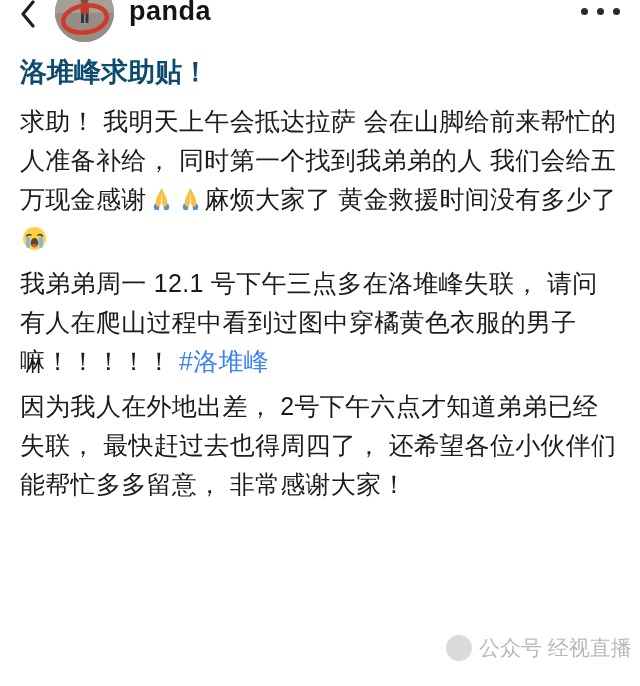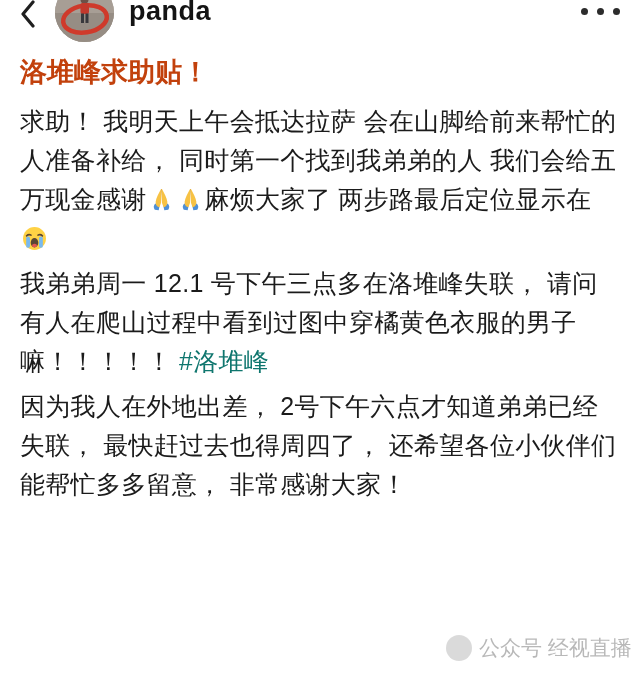--- a/index.html
+++ b/index.html
@@ -11,21 +11,21 @@
   
   .header{position:relative;height:44px;z-index:1;}
   .back-btn{position:absolute;left:12px;top:-2px;width:32px;height:36px;display:flex;align-items:center;justify-content:center;cursor:pointer;}
   .avatar{position:absolute;left:55px;top:-17px;width:59px;height:59px;border-radius:50%;overflow:hidden;background:#a39a91;}
   .avatar svg{display:block;}
   .username{position:absolute;left:129px;top:-4px;font-size:27px;font-weight:700;color:#141414;letter-spacing:.5px;}
   .more-btn{position:absolute;right:18px;top:2px;display:flex;gap:9px;padding:6px 2px;cursor:pointer;}
   .more-btn i{width:7px;height:7px;border-radius:50%;background:#2c2c2c;display:block;}
   
   .content{position:relative;z-index:1;padding:0 20px;}
-  .post-title{font-size:27px;font-weight:700;margin:10px 0 12px 0;color:#c2410c;}
+  .post-title{font-size:27px;font-weight:700;margin:10px 0 12px 0;color:#0c4a6e;}
   .para{font-size:25px;line-height:39px;margin:0 0 6px 0;letter-spacing:.3px;word-break:break-all;}
   .hashtag{color:#31405f;cursor:pointer;}
   .emoji{display:inline-block;width:27px;height:27px;vertical-align:-5px;margin:0 1px;}
   .emoji svg{display:block;width:100%;height:100%;}
   
   .watermark{
     position:absolute;left:446px;top:634px;z-index:0;
     display:flex;align-items:center;gap:7px;
     color:rgba(140,140,140,.62);font-size:21px;white-space:nowrap;
   }
@@ -78,27 +78,27 @@
     <path d="M11.6 2.6 L12 14.5 L12.4 2.6 Z" fill="#e0a62e"></path>
   </svg>
 </span><span class="emoji">
   <svg viewBox="0 0 24 24">
     <path d="M6 21 Q4 18 6.5 15.5 L10.2 18.2 L9.5 21.5 Z" fill="#4f8fd6"></path>
     <path d="M18 21 Q20 18 17.5 15.5 L13.8 18.2 L14.5 21.5 Z" fill="#4f8fd6"></path>
     <path d="M11.6 2.6 C9.6 6.5 7.2 10.5 6.8 14 C6.5 16.8 8 18.6 10.2 18.8 L11.6 14.8 Z" fill="#f7c244"></path>
     <path d="M12.4 2.6 C14.4 6.5 16.8 10.5 17.2 14 C17.5 16.8 16 18.6 13.8 18.8 L12.4 14.8 Z" fill="#f7c244"></path>
     <path d="M11.6 2.6 L12 14.5 L12.4 2.6 Z" fill="#e0a62e"></path>
   </svg>
-</span><span>麻烦大家了 两步路最后定位显示在</span><span class="emoji">
+</span><span>麻烦大家了 黄金救援时间没有多少了</span><span class="emoji">
   <svg viewBox="0 0 24 24">
     <circle cx="12" cy="12" r="10.2" fill="#ffd245"></circle>
     <path d="M5 9.6 Q6.8 7.8 8.9 9" stroke="#5a4634" stroke-width="1.5" fill="none" stroke-linecap="round"></path>
     <path d="M19 9.6 Q17.2 7.8 15.1 9" stroke="#5a4634" stroke-width="1.5" fill="none" stroke-linecap="round"></path>
     <rect x="4.6" y="10.3" width="3.4" height="10" rx="1.7" fill="#79b9ef"></rect>
     <rect x="16" y="10.3" width="3.4" height="10" rx="1.7" fill="#79b9ef"></rect>
     <ellipse cx="12" cy="15.8" rx="3.4" ry="4.2" fill="#5a4634"></ellipse>
     <ellipse cx="12" cy="18.3" rx="2.2" ry="1.6" fill="#e2554f"></ellipse>
   </svg>
 </span></p>
-      <p class="para"><span>我弟弟周一 12.1 号下午三点多在洛堆峰失联， 请问有人在爬山过程中看到过图中穿橘黄色衣服的男子嘛！！！！！ </span><span class="hashtag" style="color: #0f766e; text-align: center;">#洛堆峰</span></p>
+      <p class="para"><span>我弟弟周一 12.1 号下午三点多在洛堆峰失联， 请问有人在爬山过程中看到过图中穿橘黄色衣服的男子嘛！！！！！ </span><span class="hashtag" style="color: #3b82f6; text-align: center;">#洛堆峰</span></p>
       <p class="para"><span>因为我人在外地出差， 2号下午六点才知道弟弟已经失联， 最快赶过去也得周四了， 还希望各位小伙伴们能帮忙多多留意， 非常感谢大家！ </span></p>
     </div>
 </div>
 
 </body></html>

